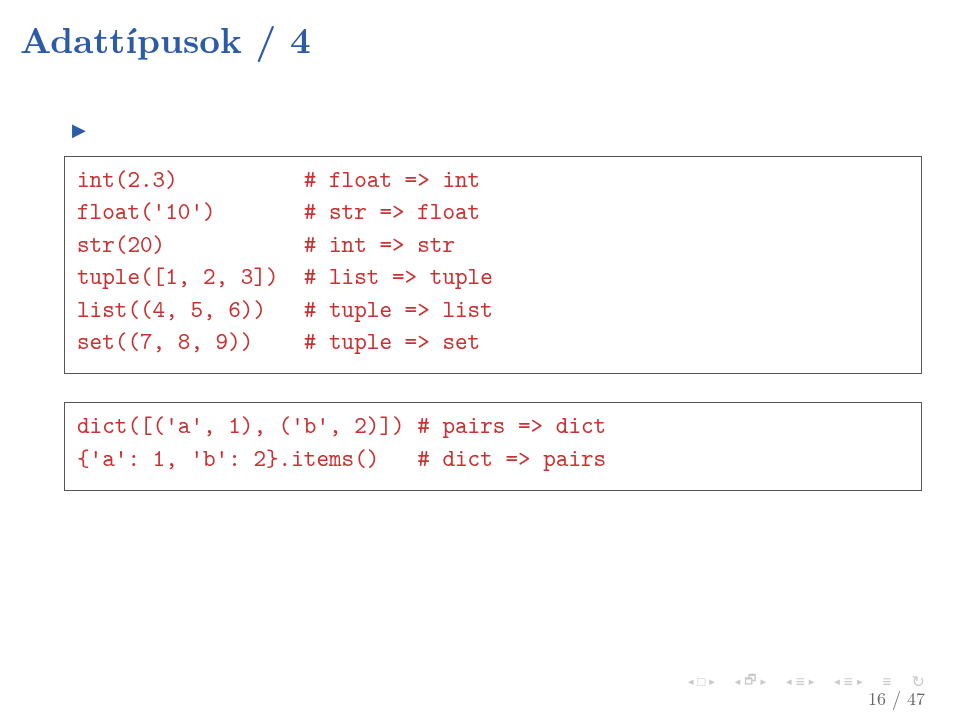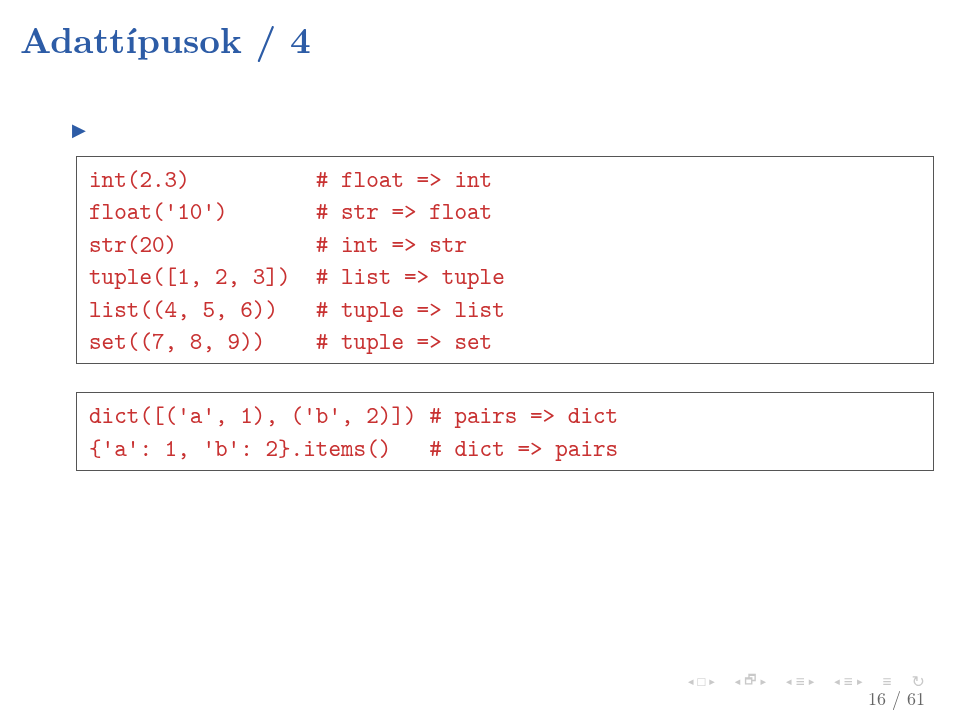--- a/index.html
+++ b/index.html
@@ -41,27 +41,27 @@
     margin: 0 0 18px 8px;
   }
   .triangle {
     color: #2d5ca6;
     font-size: 18px;
     line-height: 1;
     display: inline-block;
   }
   .codebox {
     border: 1px solid #555;
-    padding: 6px 12px 6px 12px;
+    padding: 6px 12px 16px 12px;
     font-family: "Latin Modern Mono", "Courier New", monospace;
     font-size: 24px;
     line-height: 1.35;
     color: #c83232;
     white-space: pre;
-    margin: 0 0 28px 12px;
+    margin: 0 0 28px 0;
     box-sizing: border-box;
     width: 858px;
   }
   .footer-nav {
     position: absolute;
     bottom: 22px;
     right: 34px;
     display: flex;
     align-items: center;
     gap: 20px;
@@ -138,14 +138,14 @@
     </span>
     <span class="nav-group">
       <span class="nav-tri-l">◂</span>
       <span class="nav-line">≡</span>
       <span class="nav-tri-r">▸</span>
     </span>
     <span class="nav-line">≡</span>
     <span class="refresh">↻</span>
   </div>
 
-  <div class="pagenum">16 / 61</div>
+  <div class="pagenum">16 / 47</div>
 </div>
 
 </body></html>

